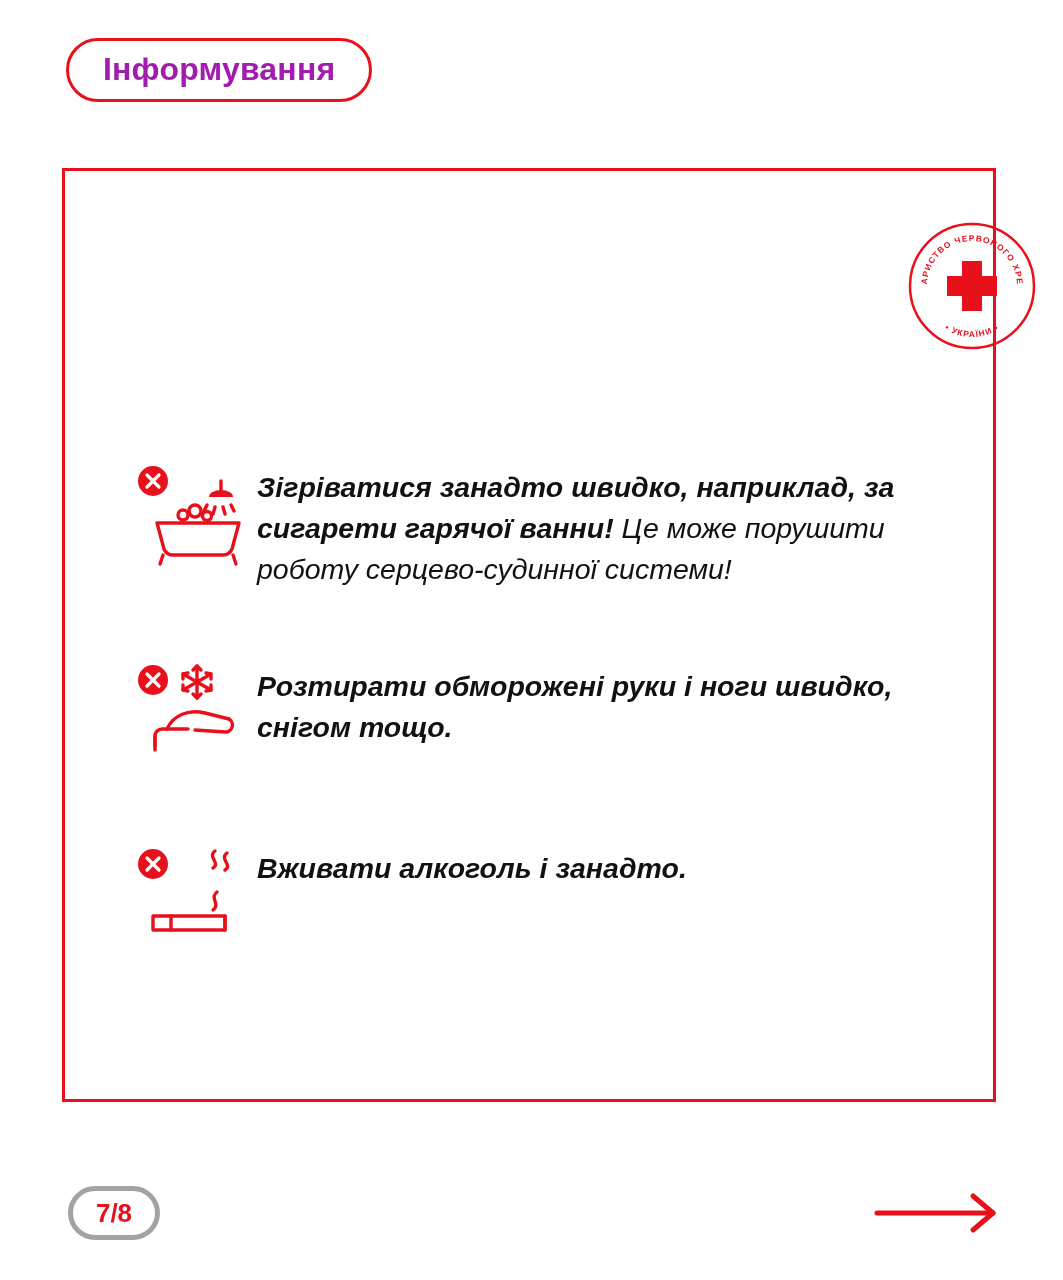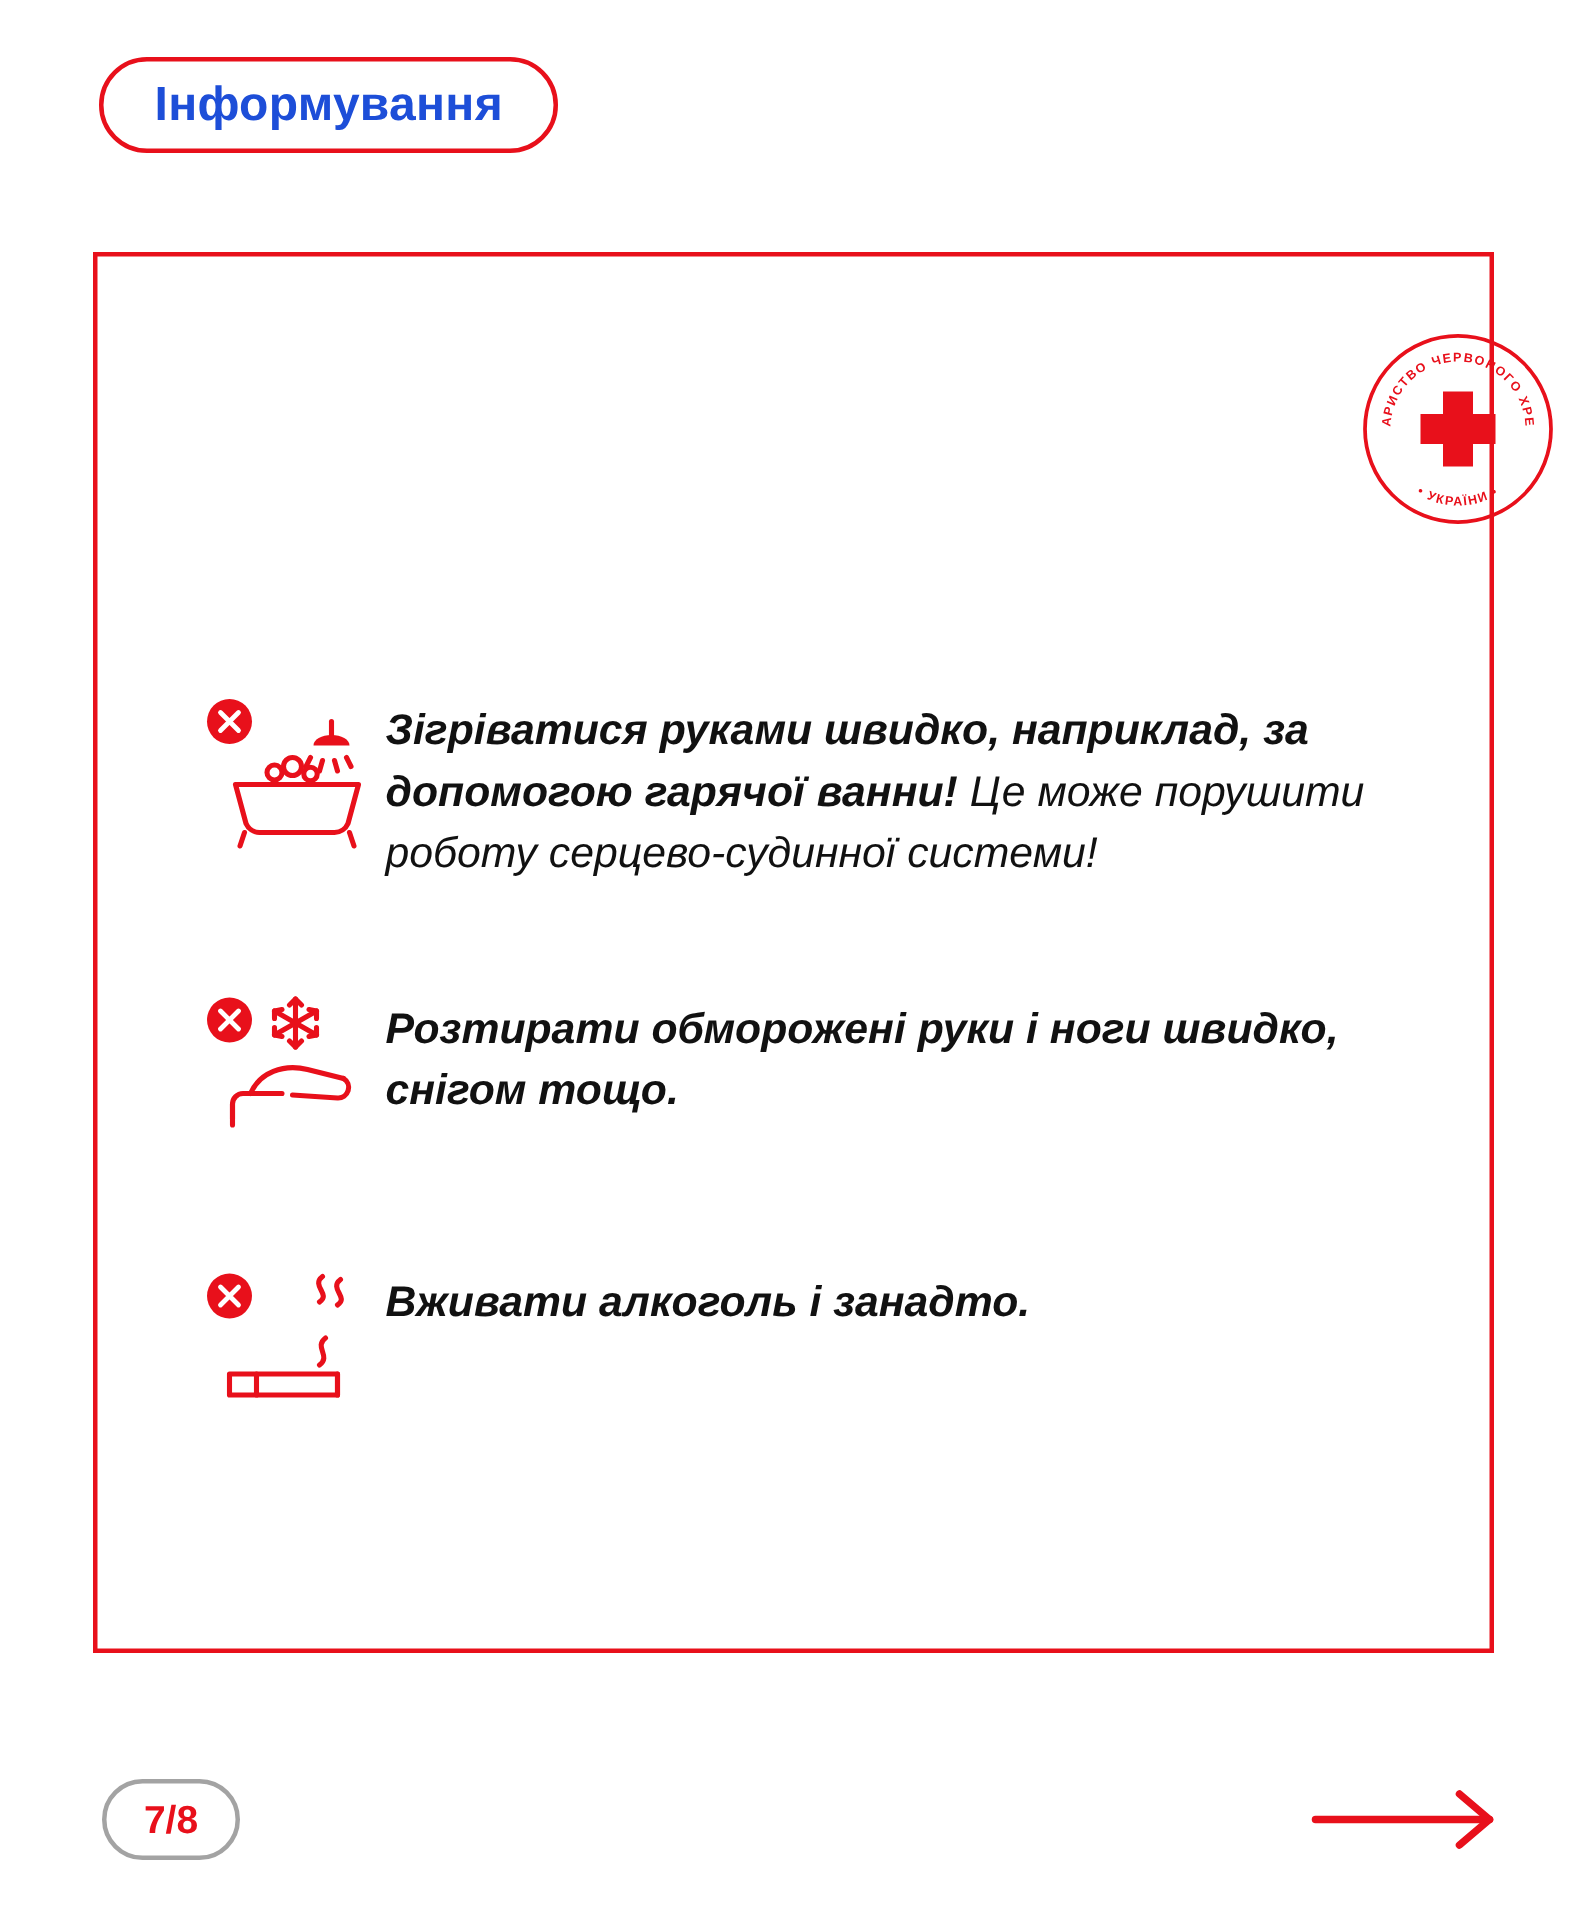--- a/index.html
+++ b/index.html
@@ -18,21 +18,21 @@
   }
 
   
   .badge {
     position: absolute;
     left: 66px;
     top: 38px;
     border: 3px solid #e8101b;
     border-radius: 34px;
     padding: 12px 34px 14px 34px;
-    color: #1d4ed8;
+    color: #a21caf;
     font-size: 32px;
     font-weight: bold;
     letter-spacing: 0.2px;
     line-height: 1;
     white-space: nowrap;
   }
 
   
   .card {
     position: absolute;
@@ -95,21 +95,21 @@
     padding-top: 6px;
   }
   .item-text b { font-weight: bold; }
   .item-text .norm { font-weight: normal; }
 
   
   .page-pill {
     position: absolute;
     left: 68px;
     bottom: 40px;
-    border: 3px solid #a3a3a3;
+    border: 5px solid #a3a3a3;
     border-radius: 30px;
     width: 92px;
     height: 54px;
     color: #e8101b;
     font-size: 26px;
     font-weight: bold;
     display: flex;
     align-items: center;
     justify-content: center;
   }
@@ -169,21 +169,21 @@
             <circle cx="58" cy="48" r="6"></circle>
             <circle cx="70" cy="53" r="4.5"></circle>
           </g>
           <g>
             <circle cx="16" cy="18" r="15" fill="#e8101b"></circle>
             <path d="M10,12 l12,12 M22,12 l-12,12" stroke="#ffffff" stroke-width="3.2" stroke-linecap="round"></path>
           </g>
         </svg>
       </div>
       <div class="item-text">
-        <b>Зігріватися руками швидко, наприклад, за допомогою гарячої ванни!</b><span class="norm"> Це може порушити роботу серцево-судинної системи!</span>
+        <b>Зігріватися занадто швидко, наприклад, за сигарети гарячої ванни!</b><span class="norm"> Це може порушити роботу серцево-судинної системи!</span>
       </div>
     </div>
 
     <div class="item">
       <div class="item-icon">
         <svg viewBox="0 0 120 110" width="120" height="110" aria-hidden="true">
           <g stroke="#e8101b" fill="none" stroke-width="3.4" stroke-linecap="round" stroke-linejoin="round">
 
             <g transform="translate(60,20)">
               <path d="M0,-16 L0,16 M-14,-8 L14,8 M-14,8 L14,-8"></path>

